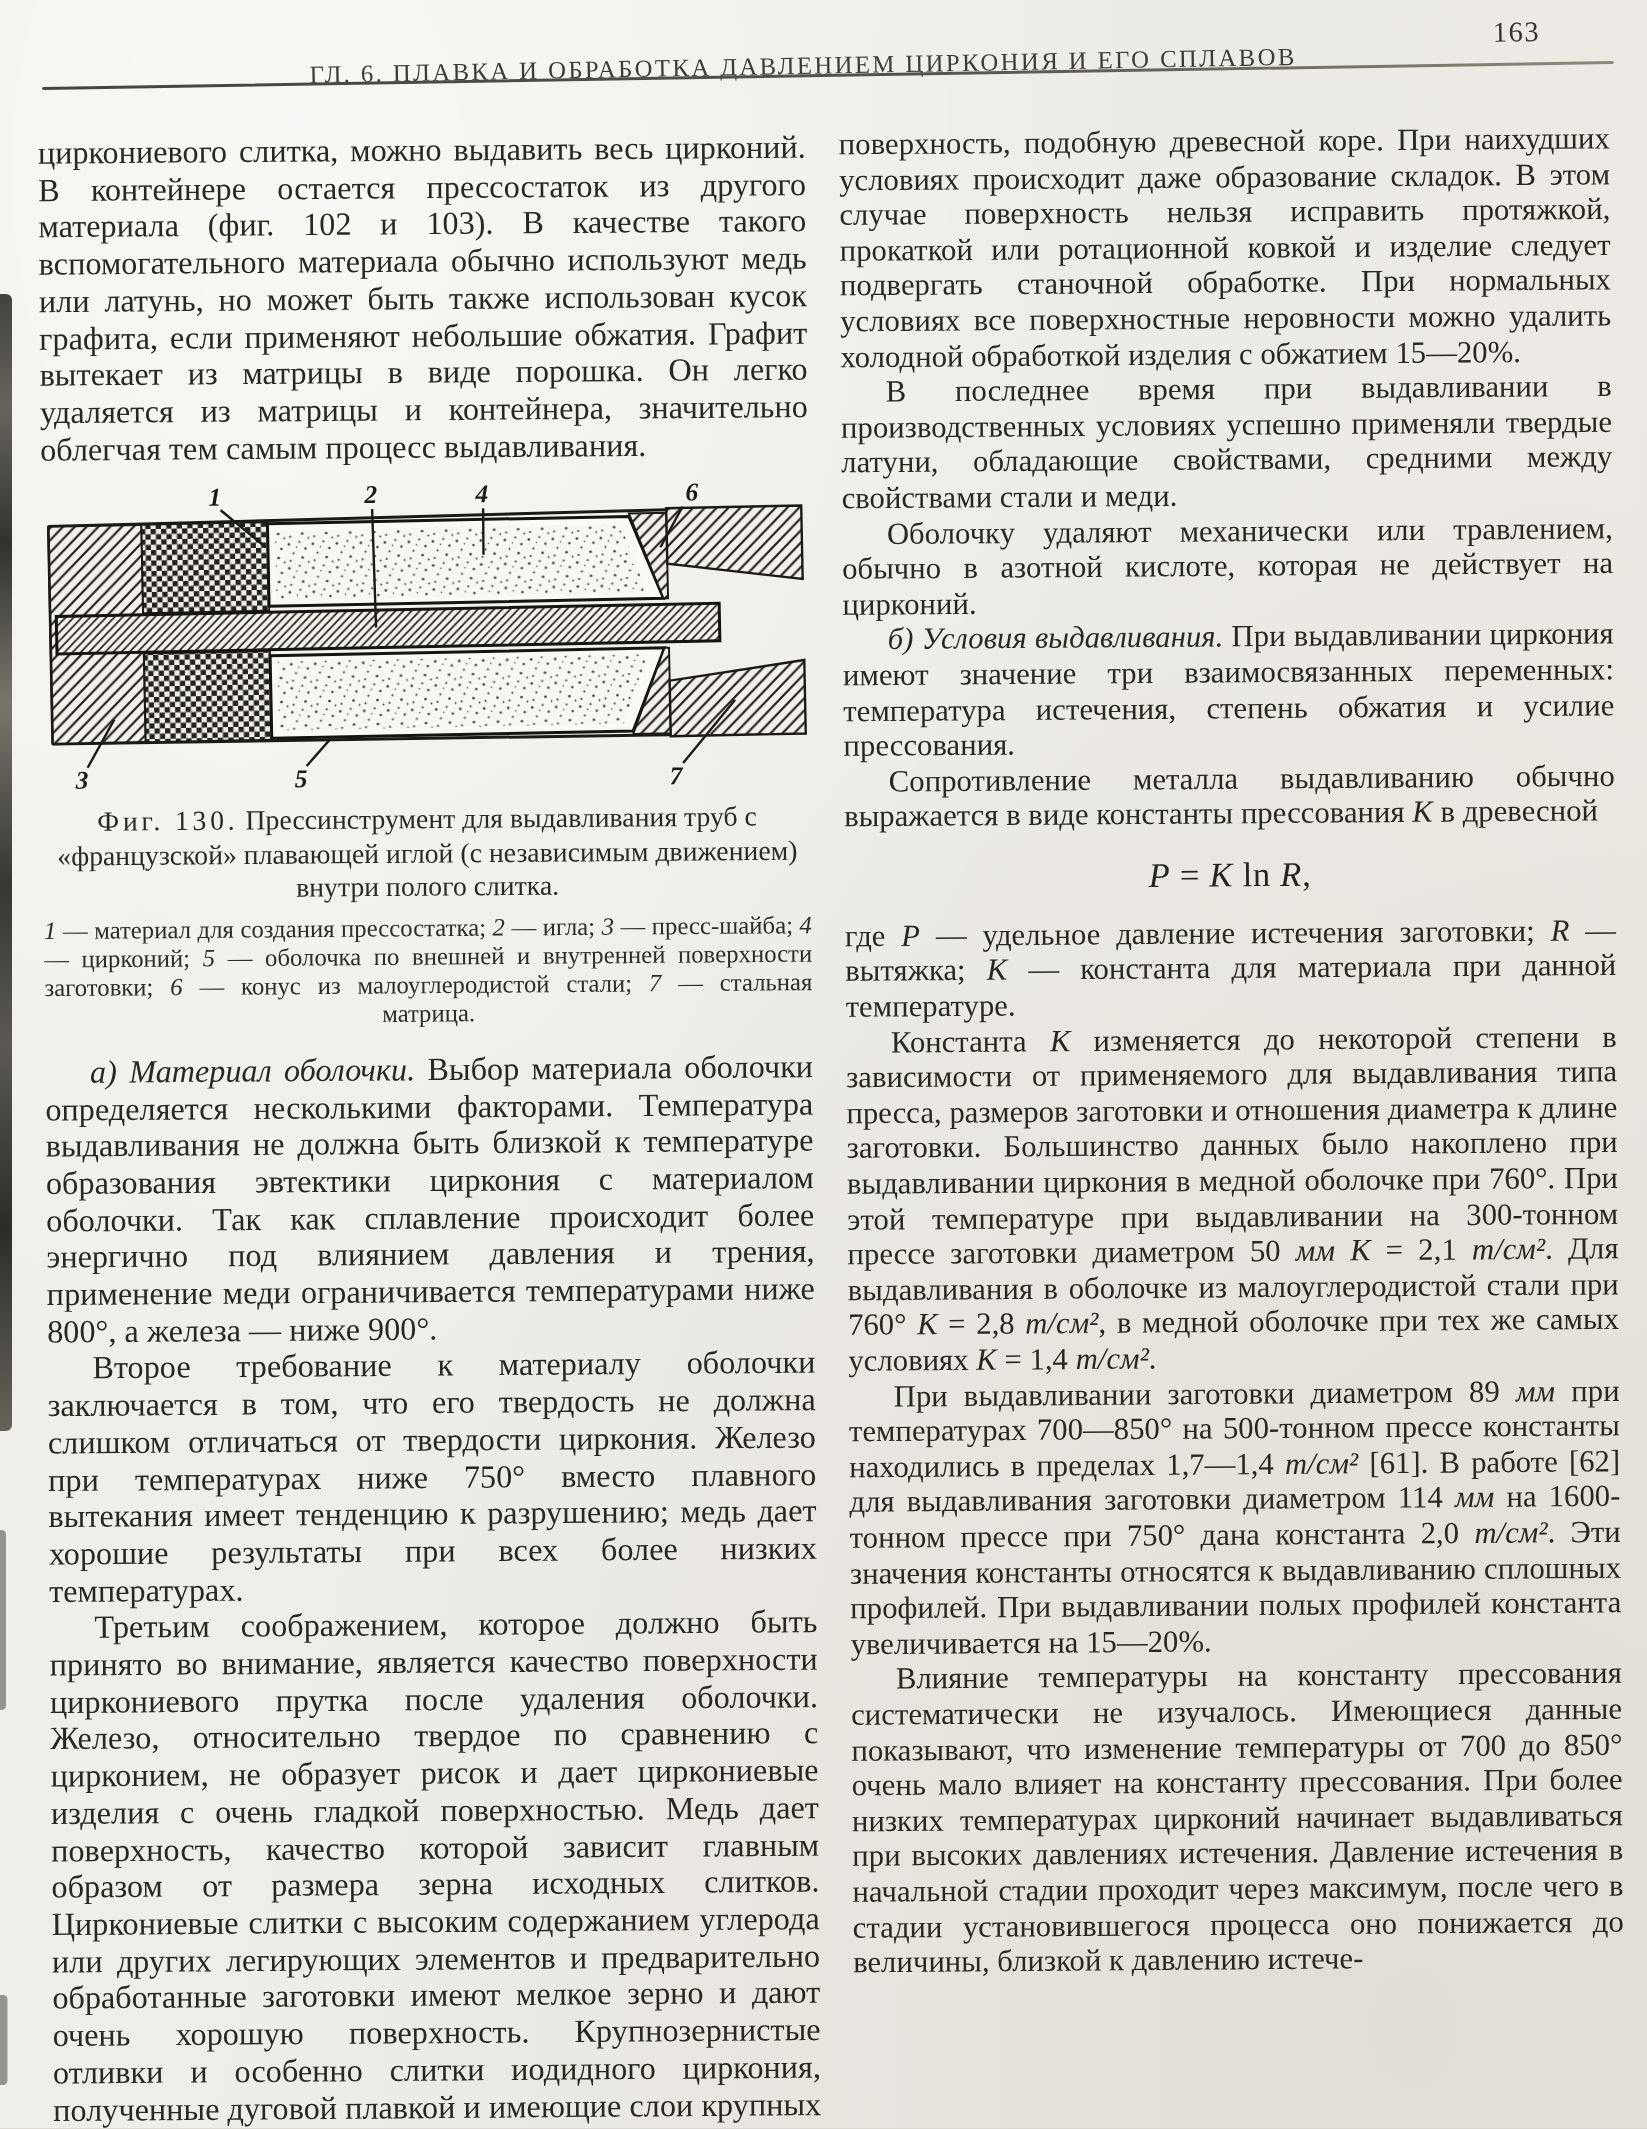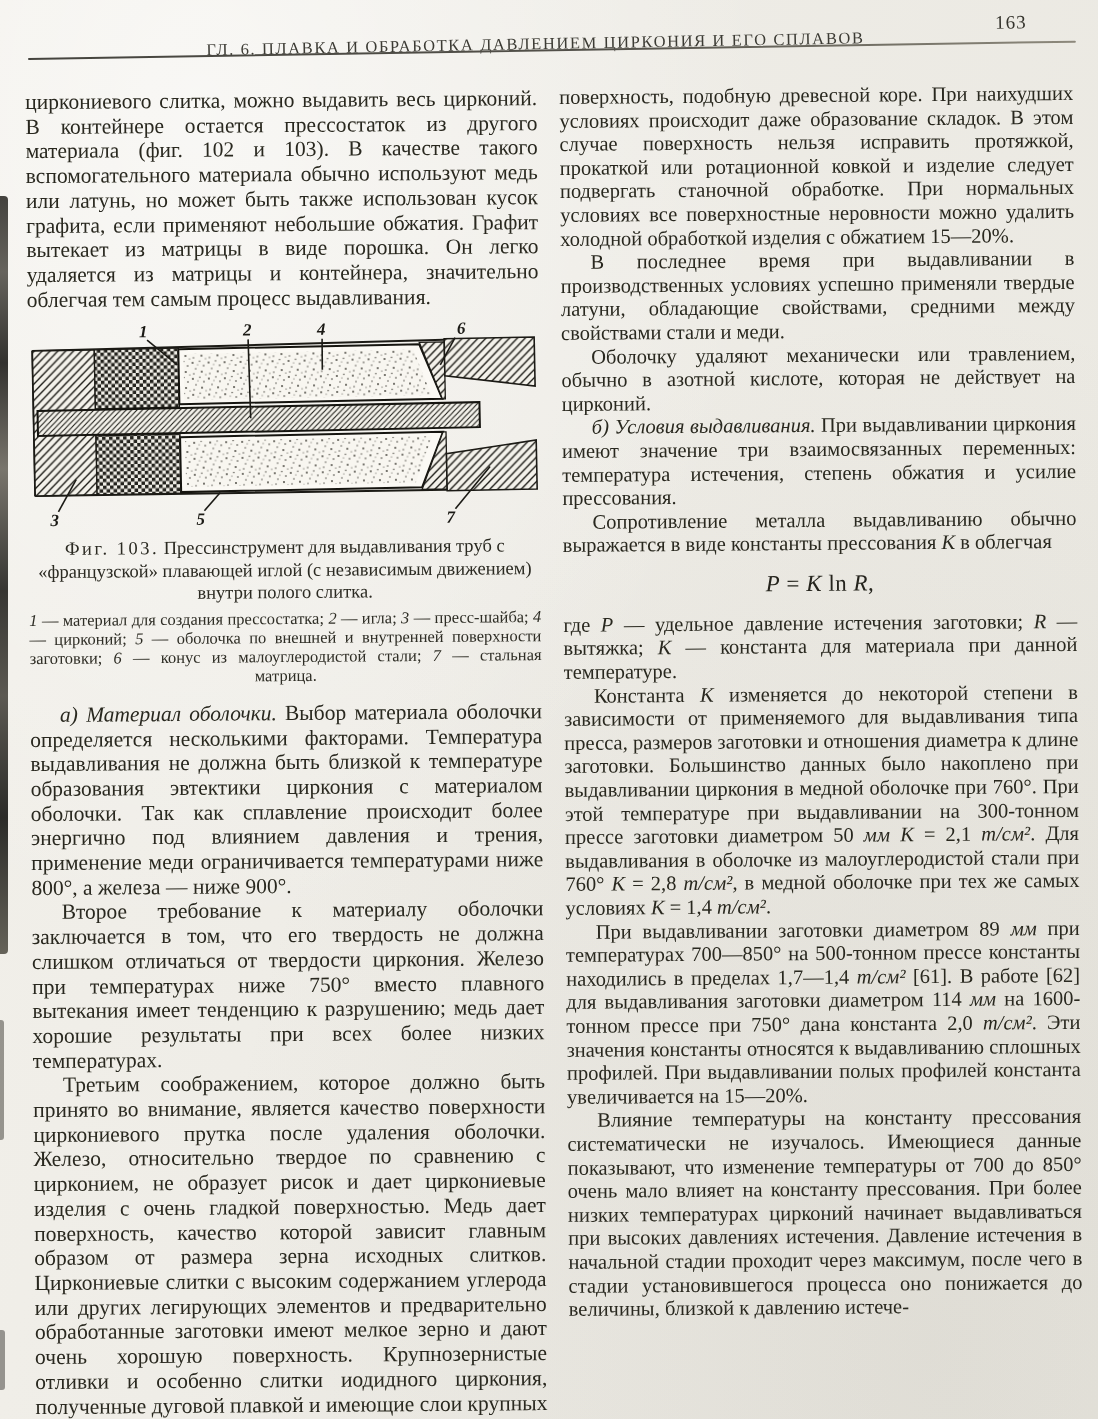--- a/index.html
+++ b/index.html
@@ -143,35 +143,35 @@
 
           <text class="fig-label" x="112" y="14">1</text>
           <text class="fig-label" x="216" y="13">2</text>
           <text class="fig-label" x="290" y="13">4</text>
           <text class="fig-label" x="430" y="13">6</text>
           <text class="fig-label" x="22" y="202">3</text>
           <text class="fig-label" x="168" y="202">5</text>
           <text class="fig-label" x="418" y="202">7</text>
         </svg>
 
-        <div class="fig-caption"><span class="figno">Фиг. 103.</span><span> Прессинструмент для выдавливания труб с «французской» плавающей иглой (с независимым движением) внутри полого слитка.</span></div>
+        <div class="fig-caption"><span class="figno">Фиг. 130.</span><span> Прессинструмент для выдавливания труб с «французской» плавающей иглой (с независимым движением) внутри полого слитка.</span></div>
         <div class="fig-legend"><span class="seg-i">1</span><span class="seg-n"> — материал для создания прессостатка; </span><span class="seg-i">2</span><span class="seg-n"> — игла; </span><span class="seg-i">3</span><span class="seg-n"> — пресс-шайба; </span><span class="seg-i">4</span><span class="seg-n"> — цирконий; </span><span class="seg-i">5</span><span class="seg-n"> — оболочка по внешней и внутренней поверхности заготовки; </span><span class="seg-i">6</span><span class="seg-n"> — конус из малоуглеродистой стали; </span><span class="seg-i">7</span><span class="seg-n"> — стальная матрица.</span></div>
       </div>
 
       <p class="p after-figure"><span class="seg-i">а) Материал оболочки.</span><span class="seg-n"> Выбор материала оболочки определяется несколькими факторами. Температура выдавливания не должна быть близкой к температуре образования эвтектики циркония с материалом оболочки. Так как сплавление происходит более энергично под влиянием давления и трения, применение меди ограничивается температурами ниже 800°, а железа — ниже 900°.</span></p>
       <p class="p">Второе требование к материалу оболочки заключается в том, что его твердость не должна слишком отличаться от твердости циркония. Железо при температурах ниже 750° вместо плавного вытекания имеет тенденцию к разрушению; медь дает хорошие результаты при всех более низких температурах.</p>
       <p class="p">Третьим соображением, которое должно быть принято во внимание, является качество поверхности циркониевого прутка после удаления оболочки. Железо, относительно твердое по сравнению с цирконием, не образует рисок и дает циркониевые изделия с очень гладкой поверхностью. Медь дает поверхность, качество которой зависит главным образом от размера зерна исходных слитков. Циркониевые слитки с высоким содержанием углерода или других легирующих элементов и предварительно обработанные заготовки имеют мелкое зерно и дают очень хорошую поверхность. Крупнозернистые отливки и особенно слитки иодидного циркония, полученные дуговой плавкой и имеющие слои крупных зерен, дают грубую</p>
     </div>
 
     <div class="col col-right">
       <p class="p noindent">поверхность, подобную древесной коре. При наихудших условиях происходит даже образование складок. В этом случае поверхность нельзя исправить протяжкой, прокаткой или ротационной ковкой и изделие следует подвергать станочной обработке. При нормальных условиях все поверхностные неровности можно удалить холодной обработкой изделия с обжатием 15—20%.</p>
       <p class="p">В последнее время при выдавливании в производственных условиях успешно применяли твердые латуни, обладающие свойствами, средними между свойствами стали и меди.</p>
       <p class="p">Оболочку удаляют механически или травлением, обычно в азотной кислоте, которая не действует на цирконий.</p>
       <p class="p"><span class="seg-i">б) Условия выдавливания.</span><span class="seg-n"> При выдавливании циркония имеют значение три взаимосвязанных переменных: температура истечения, степень обжатия и усилие прессования.</span></p>
-      <p class="p"><span class="seg-n">Сопротивление металла выдавливанию обычно выражается в виде константы прессования </span><span class="seg-i">К</span><span class="seg-n"> в облегчая</span></p>
+      <p class="p"><span class="seg-n">Сопротивление металла выдавливанию обычно выражается в виде константы прессования </span><span class="seg-i">К</span><span class="seg-n"> в древесной</span></p>
       <div class="formula"><span class="seg-i">P</span><span class="seg-n"> = </span><span class="seg-i">K</span><span class="seg-n"> ln </span><span class="seg-i">R</span><span class="seg-n">,</span></div>
       <p class="p noindent"><span class="seg-n">где </span><span class="seg-i">P</span><span class="seg-n"> — удельное давление истечения заготовки; </span><span class="seg-i">R</span><span class="seg-n"> — вытяжка; </span><span class="seg-i">K</span><span class="seg-n"> — константа для материала при данной температуре.</span></p>
       <p class="p"><span class="seg-n">Константа </span><span class="seg-i">К</span><span class="seg-n"> изменяется до некоторой степени в зависимости от применяемого для выдавливания типа пресса, размеров заготовки и отношения диаметра к длине заготовки. Большинство данных было накоплено при выдавливании циркония в медной оболочке при 760°. При этой температуре при выдавливании на 300-тонном прессе заготовки диаметром 50 </span><span class="seg-i">мм К</span><span class="seg-n"> = 2,1 </span><span class="seg-i">т/см²</span><span class="seg-n">. Для выдавливания в оболочке из малоуглеродистой стали при 760° </span><span class="seg-i">К</span><span class="seg-n"> = 2,8 </span><span class="seg-i">т/см²</span><span class="seg-n">, в медной оболочке при тех же самых условиях </span><span class="seg-i">К</span><span class="seg-n"> = 1,4 </span><span class="seg-i">т/см²</span><span class="seg-n">.</span></p>
       <p class="p"><span class="seg-n">При выдавливании заготовки диаметром 89 </span><span class="seg-i">мм</span><span class="seg-n"> при температурах 700—850° на 500-тонном прессе константы находились в пределах 1,7—1,4 </span><span class="seg-i">т/см²</span><span class="seg-n"> [61]. В работе [62] для выдавливания заготовки диаметром 114 </span><span class="seg-i">мм</span><span class="seg-n"> на 1600-тонном прессе при 750° дана константа 2,0 </span><span class="seg-i">т/см²</span><span class="seg-n">. Эти значения константы относятся к выдавливанию сплошных профилей. При выдавливании полых профилей константа увеличивается на 15—20%.</span></p>
       <p class="p">Влияние температуры на константу прессования систематически не изучалось. Имеющиеся данные показывают, что изменение температуры от 700 до 850° очень мало влияет на константу прессования. При более низких температурах цирконий начинает выдавливаться при высоких давлениях истечения. Давление истечения в начальной стадии проходит через максимум, после чего в стадии установившегося процесса оно понижается до величины, близкой к давлению истече-</p>
     </div>
 
   </div>
 </div>
 

